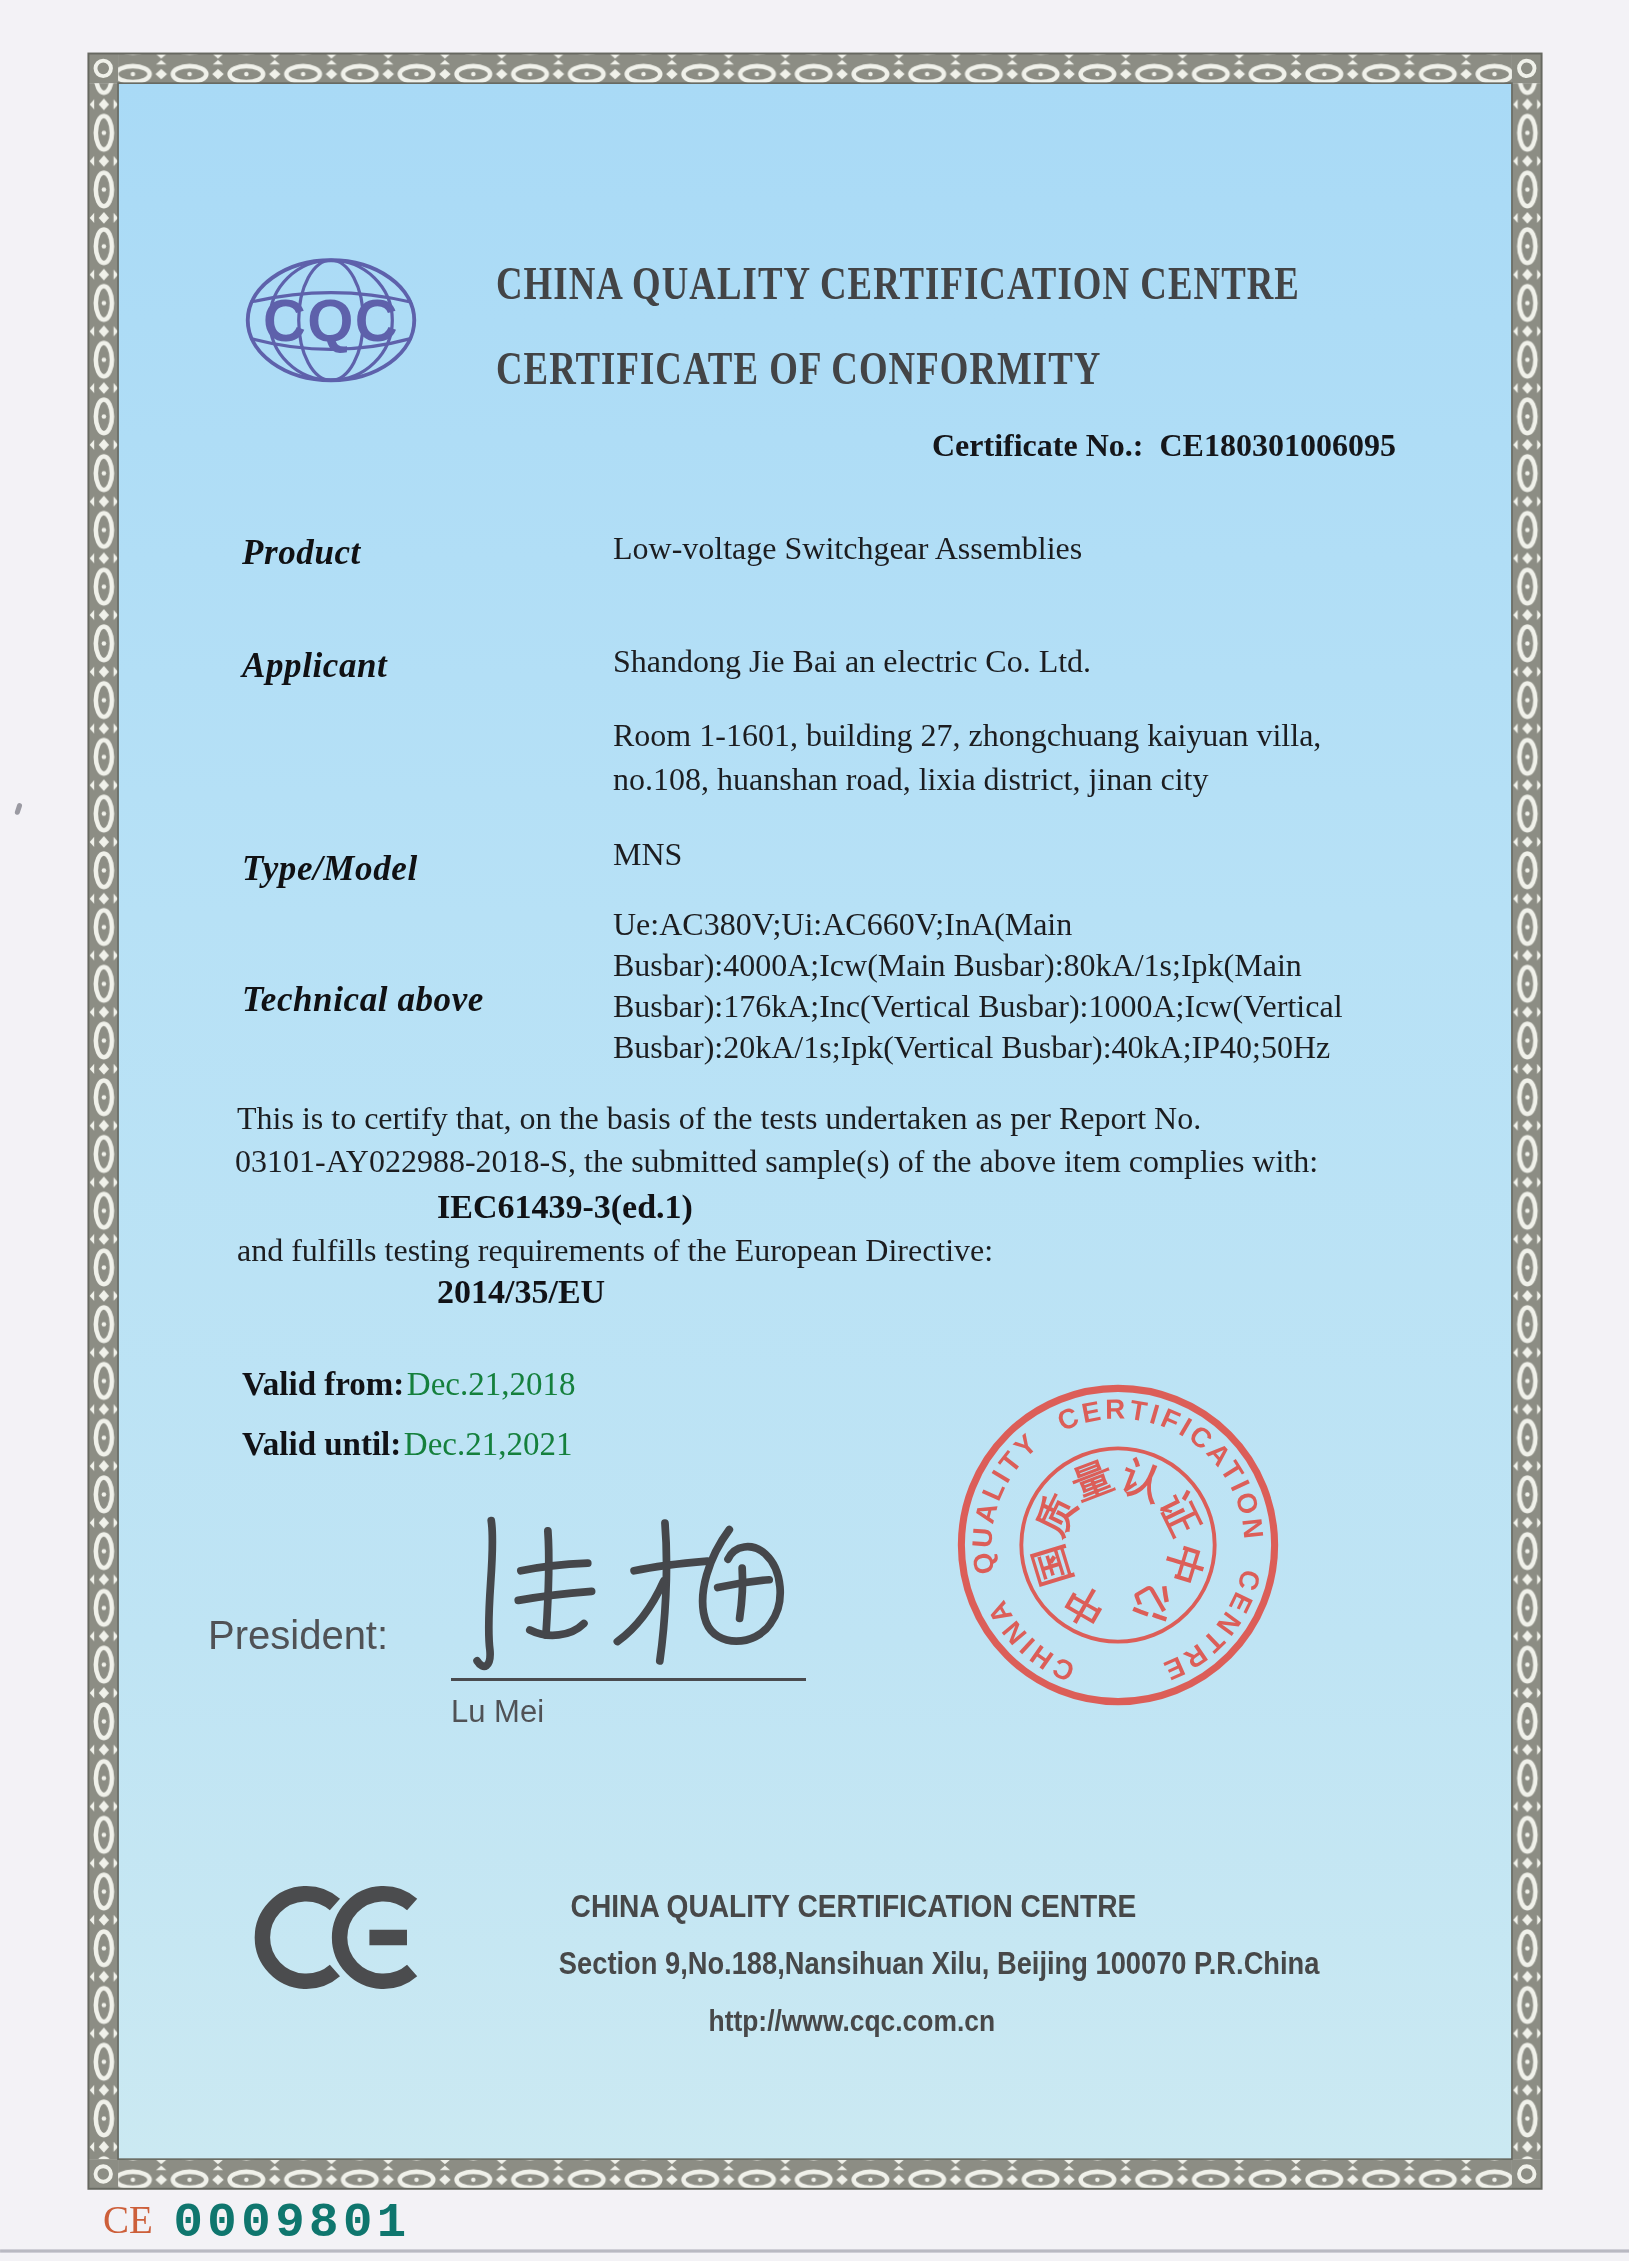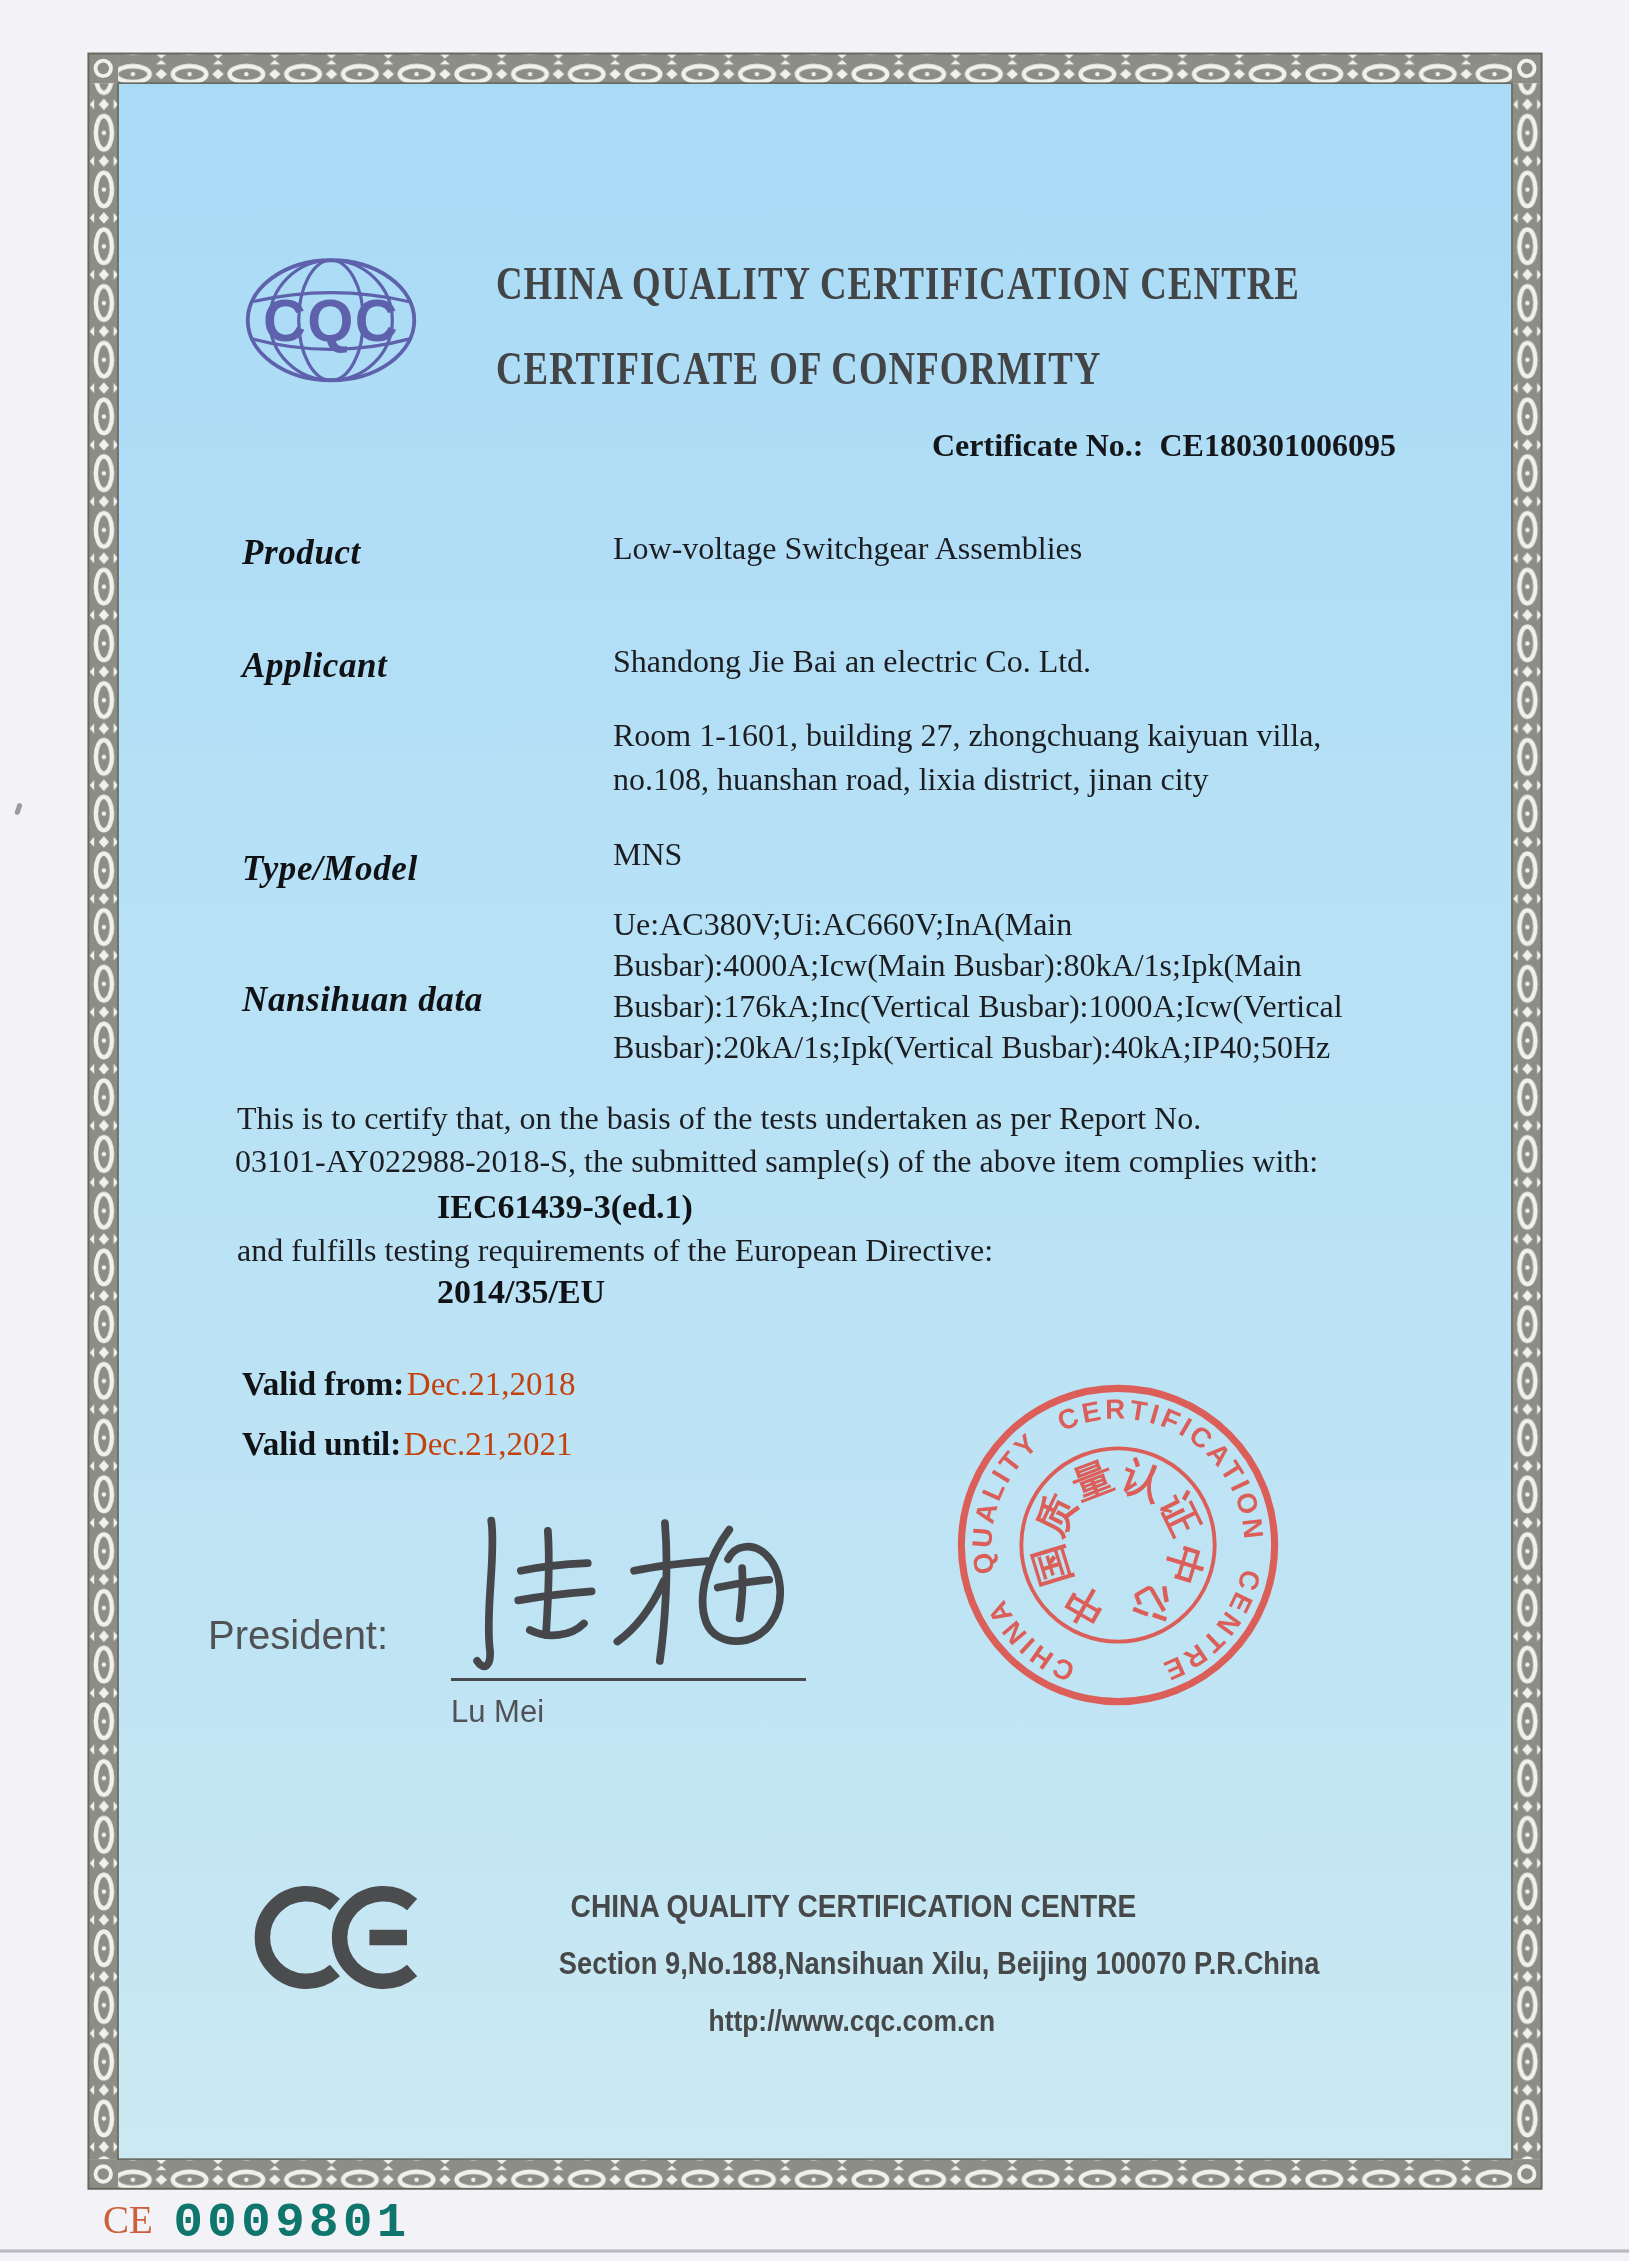--- a/index.html
+++ b/index.html
@@ -13,21 +13,21 @@
   .sans{font-family:"Liberation Sans",sans-serif;}
   .cond{display:inline-block;transform:scaleX(0.80);transform-origin:0 50%;white-space:nowrap;}
   .condC{display:inline-block;transform:scaleX(0.88);transform-origin:50% 50%;white-space:nowrap;}
   .title{font-size:46px;font-weight:bold;color:#434446;letter-spacing:1.3px;}
   .certno{font-size:32px;font-weight:bold;color:#15161a;}
   .flabel{font-size:35px;font-weight:bold;font-style:italic;color:#101114;letter-spacing:0.6px;}
   .fvalue{font-size:32px;color:#1c1d20;}
   .para{font-size:32px;color:#1c1d20;white-space:nowrap;}
   .bcenter{font-size:34px;font-weight:bold;color:#111216;text-align:left;width:774px;}
   .vlabel{font-size:33px;font-weight:bold;color:#111216;}
-  .vvalue{font-size:33px;color:#c2410c;}
+  .vvalue{font-size:33px;color:#15803d;}
   .gray{color:#505256;}
   .footline{color:#474849;font-weight:bold;text-align:center;width:774px;}
   .techlines div{line-height:41px;}
 </style>
 </head>
 <body>
 
 <div id="page">
 
   <div id="panel"></div>
@@ -103,21 +103,21 @@
   <div class="abs fvalue" style="left:613px;top:530px;">Low-voltage Switchgear Assemblies</div>
 
   <div class="abs flabel serif" style="left:242px;top:646px;">Applicant</div>
   <div class="abs fvalue" style="left:613px;top:643px;">Shandong Jie Bai an electric Co. Ltd.</div>
   <div class="abs fvalue" style="left:613px;top:717px;">Room 1-1601, building 27, zhongchuang kaiyuan villa,</div>
   <div class="abs fvalue" style="left:613px;top:761px;">no.108, huanshan road, lixia district, jinan city</div>
 
   <div class="abs flabel serif" style="left:242px;top:849px;">Type/Model</div>
   <div class="abs fvalue" style="left:613px;top:836px;">MNS</div>
 
-  <div class="abs flabel serif" style="left:242px;top:980px;">Nansihuan data</div>
+  <div class="abs flabel serif" style="left:242px;top:980px;">Technical above</div>
   <div class="abs fvalue techlines" style="left:613px;top:904px;font-size:32px;">
     <div>Ue:AC380V;Ui:AC660V;InA(Main</div>
     <div>Busbar):4000A;Icw(Main Busbar):80kA/1s;Ipk(Main</div>
     <div>Busbar):176kA;Inc(Vertical Busbar):1000A;Icw(Vertical</div>
     <div>Busbar):20kA/1s;Ipk(Vertical Busbar):40kA;IP40;50Hz</div>
   </div>
 
   <div class="abs para" style="left:237px;top:1100px;">This is to certify that, on the basis of the tests undertaken as per Report No.</div>
   <div class="abs para" style="left:235px;top:1143px;">03101-AY022988-2018-S, the submitted sample(s) of the above item complies with:</div>
   <div class="abs bcenter serif" style="left:437px;top:1188px;">IEC61439-3(ed.1)</div>

